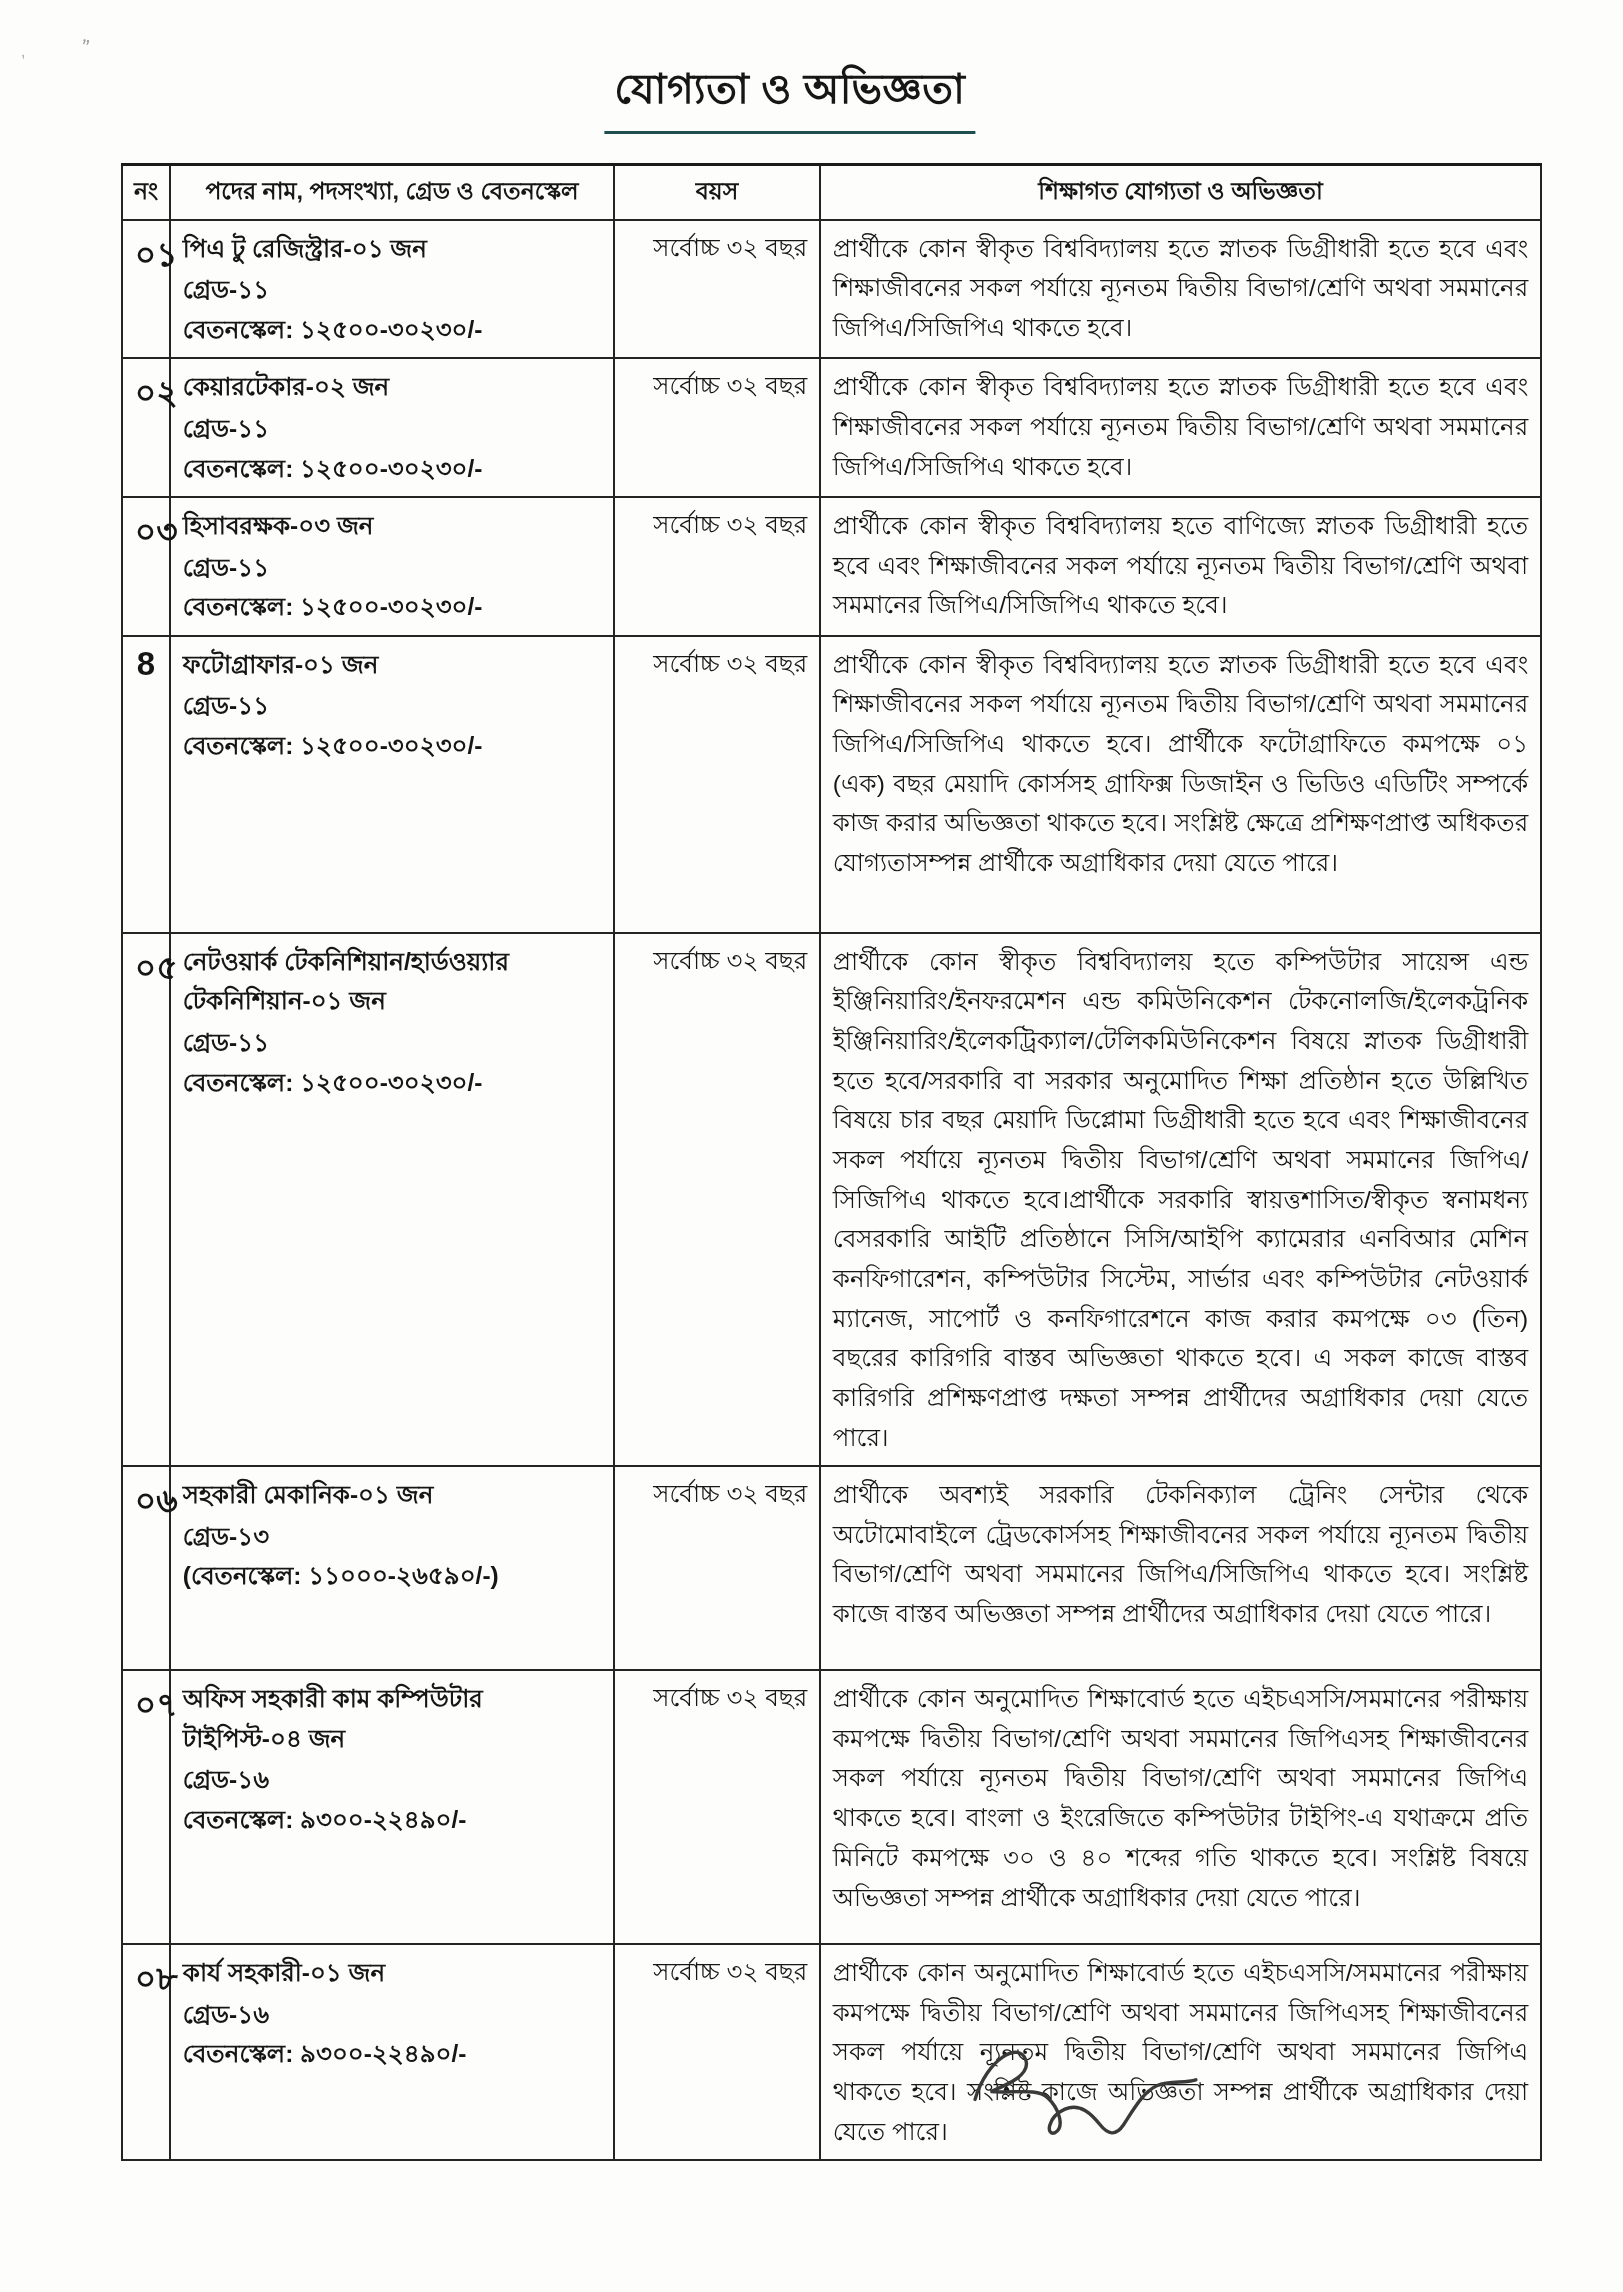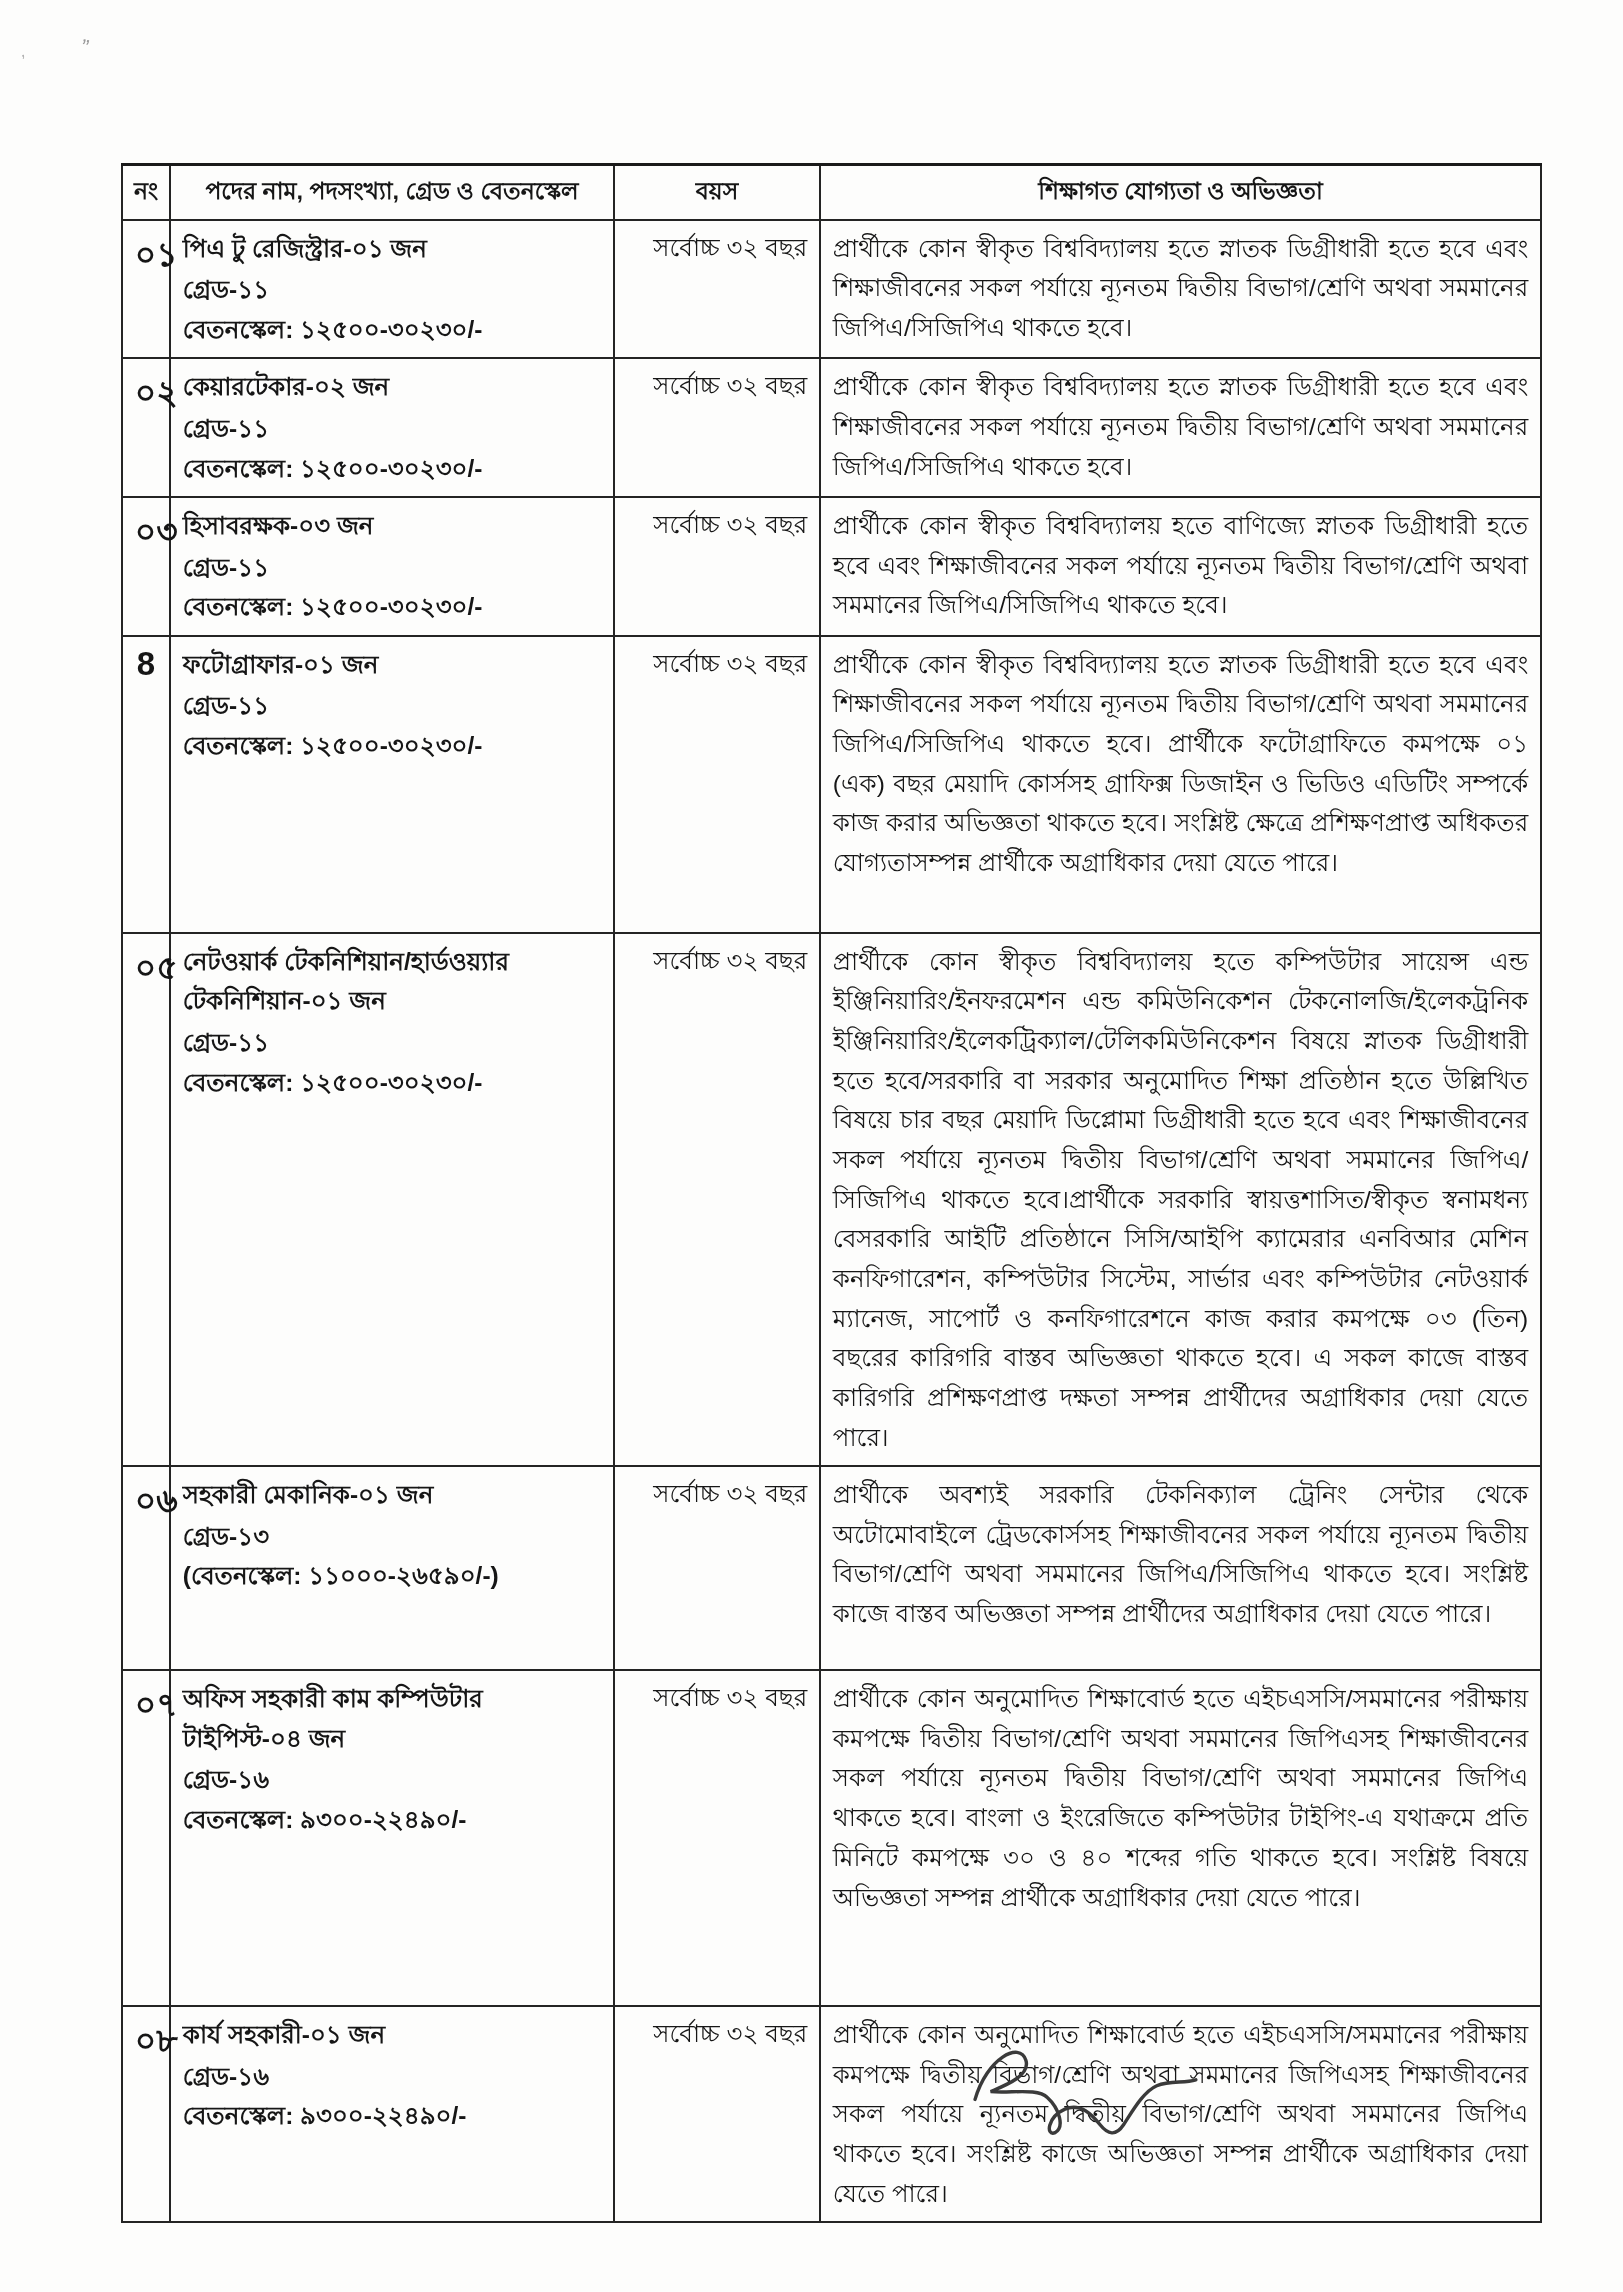--- a/index.html
+++ b/index.html
@@ -61,21 +61,21 @@
     text-align: center;
     padding: 6.9px 5.9px;
     height: 46px;
   }
   tr.r1 { height: 110px; }
   tr.r2 { height: 110px; }
   tr.r3 { height: 113px; }
   tr.r4 { height: 297px; }
   tr.r5 { height: 524px; }
   tr.r6 { height: 204px; }
-  tr.r7 { height: 336px; }
+  tr.r7 { height: 274px; }
   tr.r8 { height: 176px; }
 
   td.no-cell {
     text-align: center;
     font-size: 33px;
     font-weight: 700;
     padding-top: 9.8px;
   }
   td.post-cell { font-weight: 700; font-size: 24.5px; line-height: 1.62; padding-top: 9.8px; }
   td.post-cell .post-name { margin-bottom: 2px; }
@@ -103,20 +103,23 @@
   .signature svg { width: 100%; height: 100%; }
 </style>
 </head>
 <body>
 
 <div class="page">
 
   <span class="artifact a1">„</span>
   <span class="artifact a2">’</span>
 
+  <div class="title-wrap">
+    <span class="doc-title">যোগ্যতা ও অভিজ্ঞতা</span>
+  </div>
 
   <table class="main">
     <colgroup>
       <col class="c-no">
         <col class="c-post">
         <col class="c-age">
         <col class="c-qual">
     </colgroup>
     <thead>
       <tr>

